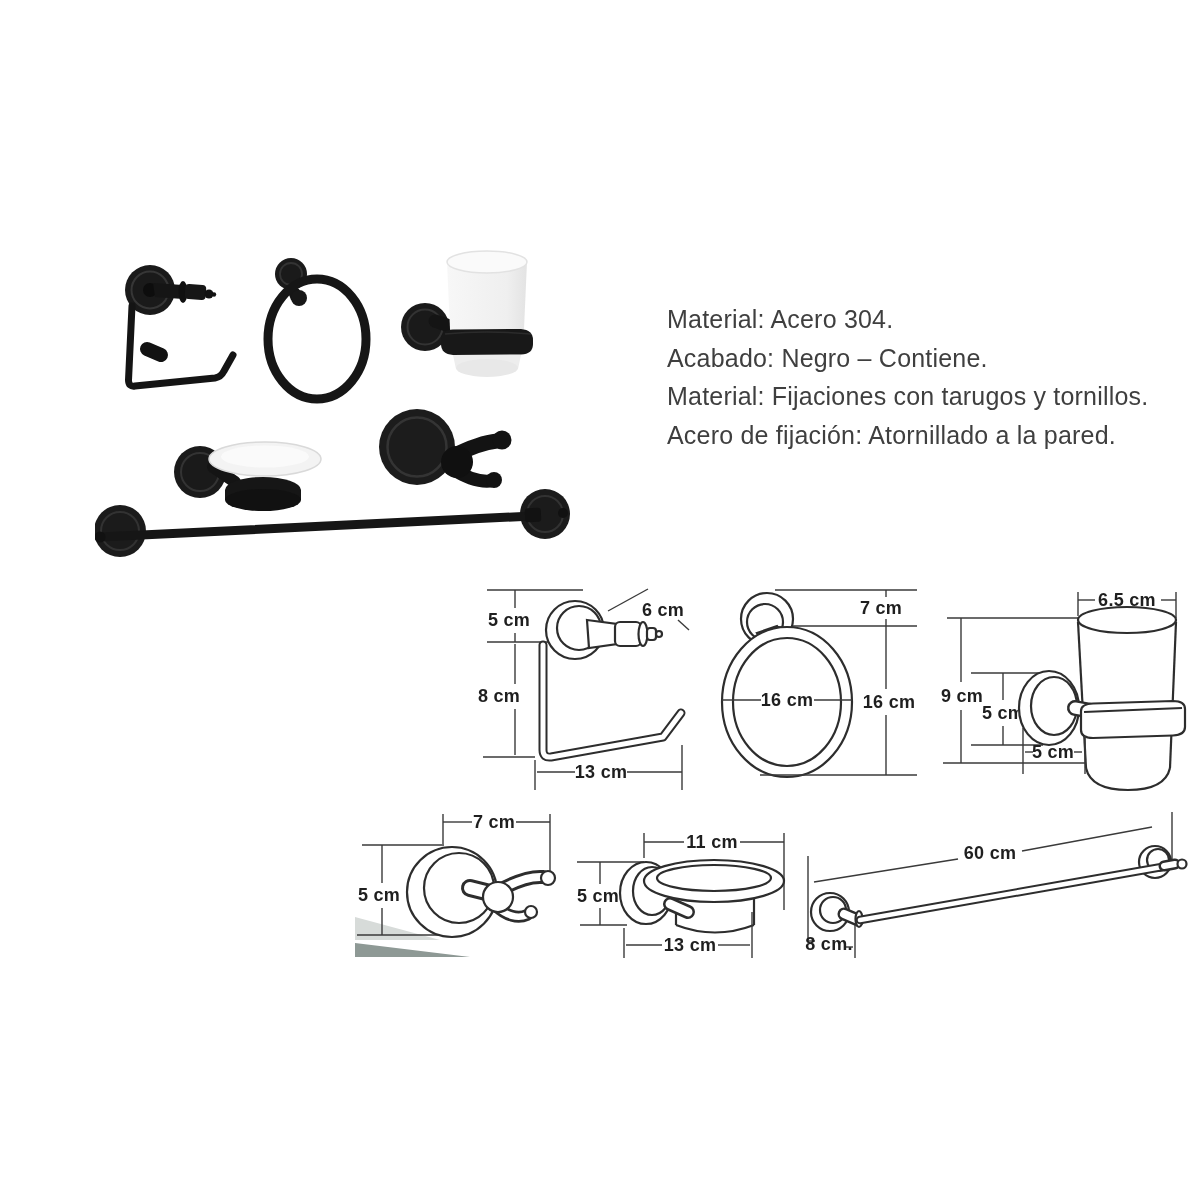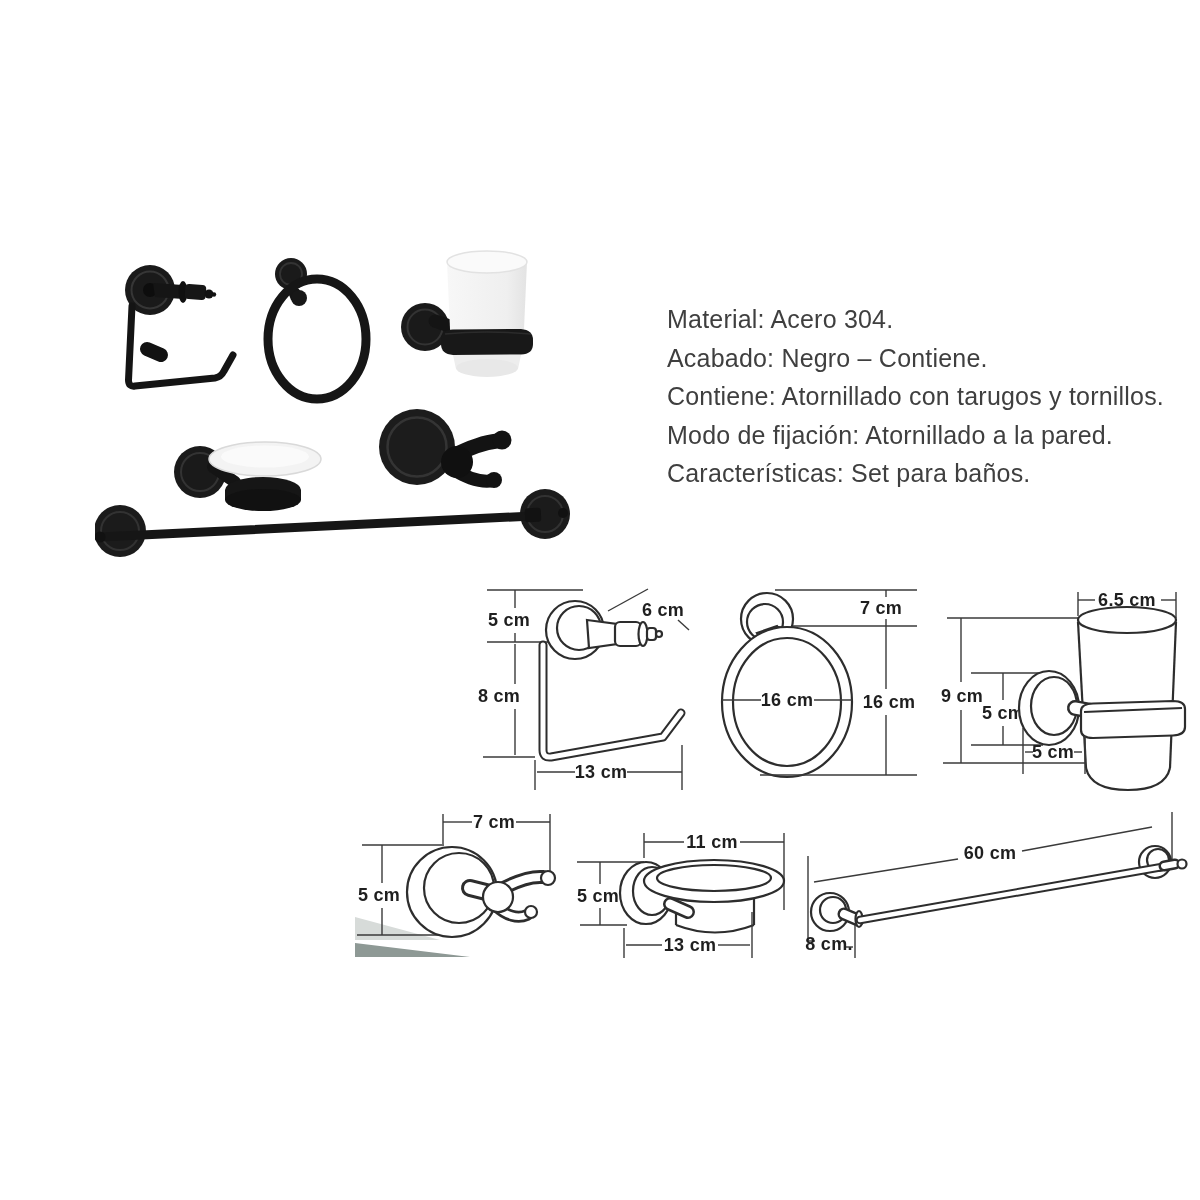--- a/index.html
+++ b/index.html
@@ -94,23 +94,22 @@
       <path d="M 5,294 L 438,273" stroke="#161616" stroke-width="9" stroke-linecap="round"></path>
       <circle cx="5" cy="294" r="5.5" fill="#111111"></circle>
       <rect x="430" y="265" width="16" height="14" rx="3" fill="#121212" transform="rotate(-3 438 272)"></rect>
       <circle cx="468" cy="270" r="5" fill="#111111"></circle>
     </g>
   </svg>
 
   <div class="abs specs">
     <div class="spec-line">Material: Acero 304.</div>
     <div class="spec-line">Acabado: Negro – Contiene.</div>
-    <div class="spec-line">Contiene: Atornillado con tarugos y tornillos.</div>
-    <div class="spec-line">Modo de fijación: Atornillado a la pared.</div>
-    <div class="spec-line">Características: Set para baños.</div>
+    <div class="spec-line">Material: Fijaciones con tarugos y tornillos.</div>
+    <div class="spec-line">Acero de fijación: Atornillado a la pared.</div>
   </div>
 
   <svg class="abs" style="left:475px;top:578px;" width="235" height="215" viewBox="0 0 235 215">
     <line x1="12" y1="12" x2="108" y2="12" class="ln"></line>
     <line x1="12" y1="64" x2="105" y2="64" class="ln"></line>
     <line x1="40" y1="12" x2="40" y2="30" class="ln"></line>
     <line x1="40" y1="55" x2="40" y2="64" class="ln"></line>
     <text x="34" y="42" class="dim" dominant-baseline="central">5 cm</text>
     <circle cx="100" cy="52" r="29" class="dr"></circle>
     <circle cx="104" cy="50" r="22" class="drn"></circle>

